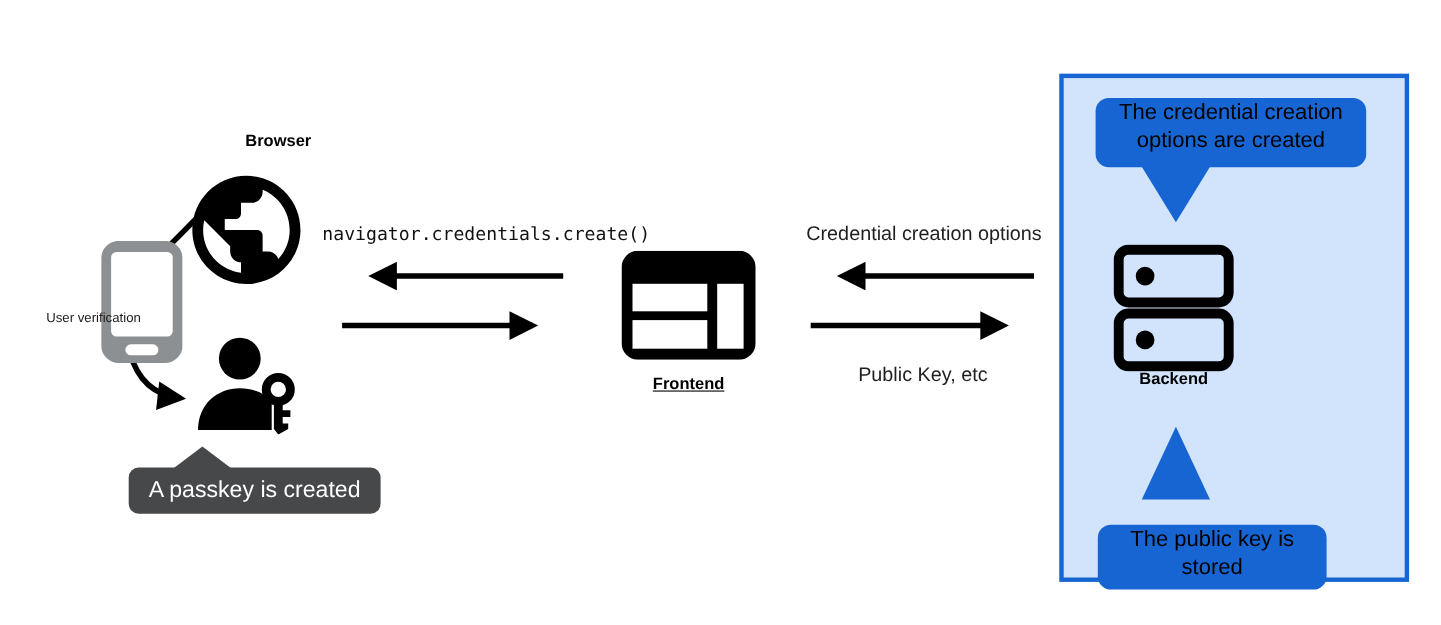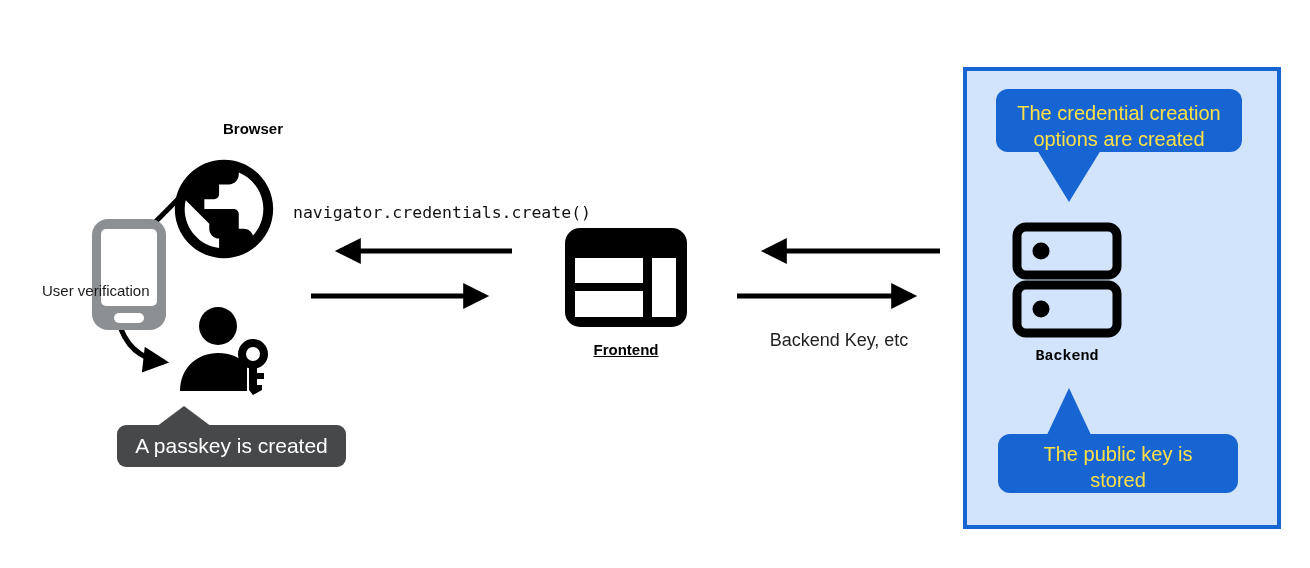--- a/index.html
+++ b/index.html
@@ -10,26 +10,26 @@
   .abs{position:absolute;}
   .node-label{font-weight:bold;font-size:15px;color:#000;text-align:center;}
   .msg-label{font-size:18px;color:#1f1f1f;text-align:center;white-space:nowrap;}
   .code-label{font-family:"DejaVu Sans Mono", monospace;font-size:16.5px;color:#111;white-space:nowrap;}
   
   .backend-panel{
     left:963px;top:67px;width:318px;height:462px;
     background:#d2e3fc;border:4px solid #1765d2;box-sizing:border-box;
   }
   .blue-callout{
-    background:#1765d2;color:#fde047;border-radius:12px;
+    background:#1765d2;color:#000000;border-radius:12px;
     font-size:20px;line-height:1.3;text-align:center;
-    display:flex;align-items:flex-end;justify-content:center;
+    display:flex;align-items:flex-start;justify-content:center;
   }
   .callout-top{left:996px;top:89px;width:246px;height:63px;}
-  .callout-bottom{left:998px;top:434px;width:240px;height:59px;}
+  .callout-bottom{left:998px;top:477px;width:208px;height:59px;}
   .tail{width:0;height:0;}
   .tail-top-callout{ 
     left:1037px;top:150px;
     border-left:32px solid transparent;border-right:32px solid transparent;
     border-top:52px solid #1765d2;
   }
   .tail-bottom-callout{ 
     left:1038px;top:388px;
     border-left:31px solid transparent;border-right:31px solid transparent;
     border-bottom:66px solid #1765d2;
@@ -38,21 +38,21 @@
     left:117px;top:425px;width:229px;height:42px;
     background:#47484a;color:#fff;border-radius:9px;
     font-size:21px;display:flex;align-items:center;justify-content:center;
     white-space:nowrap;
   }
   .tail-dark-callout{
     left:156px;top:406px;
     border-left:28px solid transparent;border-right:28px solid transparent;
     border-bottom:21px solid #47484a;
   }
-  .user-verification{left:42px;top:282px;width:140px;font-size:15px;color:#1b1b1b;white-space:nowrap;}
+  .user-verification{left:42px;top:282px;width:140px;font-size:12px;color:#1b1b1b;white-space:nowrap;}
 </style>
 </head>
 <body>
 
 <div class="canvas">
 
   <svg class="abs" style="left:0;top:0;" width="1310" height="568" viewBox="0 0 1310 568">
     <defs>
       <marker id="ah" viewBox="0 0 10 10" refX="8" refY="5" markerWidth="5.6" markerHeight="5.2" orient="auto-start-reverse">
         <path d="M0,0 L10,5 L0,10 z" fill="#000"></path>
@@ -97,35 +97,36 @@
   <div class="abs dark-callout">A passkey is created</div>
 
   <svg class="abs" style="left:565px;top:228px;" width="122" height="99" viewBox="0 0 122 99">
     <rect x="0" y="0" width="122" height="99" rx="15" fill="#000"></rect>
     <rect x="10" y="30" width="68" height="25" fill="#ffffff"></rect>
     <rect x="10" y="63" width="68" height="26" fill="#ffffff"></rect>
     <rect x="87" y="30" width="24" height="59" fill="#ffffff"></rect>
   </svg>
   <div class="abs node-label" style="left:566px;top:341px;width:120px;text-decoration:underline;">Frontend</div>
 
-  <div class="abs msg-label" style="left:769px;top:330px;width:140px;">Backend Key, etc</div>
+  <div class="abs msg-label" style="left:727px;top:202px;width:226px;">Credential creation options</div>
+  <div class="abs msg-label" style="left:769px;top:330px;width:140px;">Public Key, etc</div>
 
   <div class="abs backend-panel"></div>
 
   <div class="abs tail tail-top-callout"></div>
   <div class="abs blue-callout callout-top">
     <span style="display:block;width:230px;">The credential creation options are created</span>
   </div>
 
   <svg class="abs" style="left:1012px;top:222px;" width="110" height="116" viewBox="0 0 110 116">
     <rect x="5" y="5" width="100" height="48" rx="9" fill="none" stroke="#000" stroke-width="9"></rect>
     <rect x="5" y="63" width="100" height="48" rx="9" fill="none" stroke="#000" stroke-width="9"></rect>
     <circle cx="29" cy="29" r="8.5" fill="#000"></circle>
     <circle cx="29" cy="87" r="8.5" fill="#000"></circle>
   </svg>
-  <div class="abs node-label" style="left:1007px;top:348px;width:120px;font-family:Liberation Mono, monospace;">Backend</div>
+  <div class="abs node-label" style="left:1007px;top:336px;width:120px;">Backend</div>
 
   <div class="abs tail tail-bottom-callout"></div>
   <div class="abs blue-callout callout-bottom">
     <span style="display:block;width:180px;">The public key is stored</span>
   </div>
 
 </div>
 
 </body></html>

